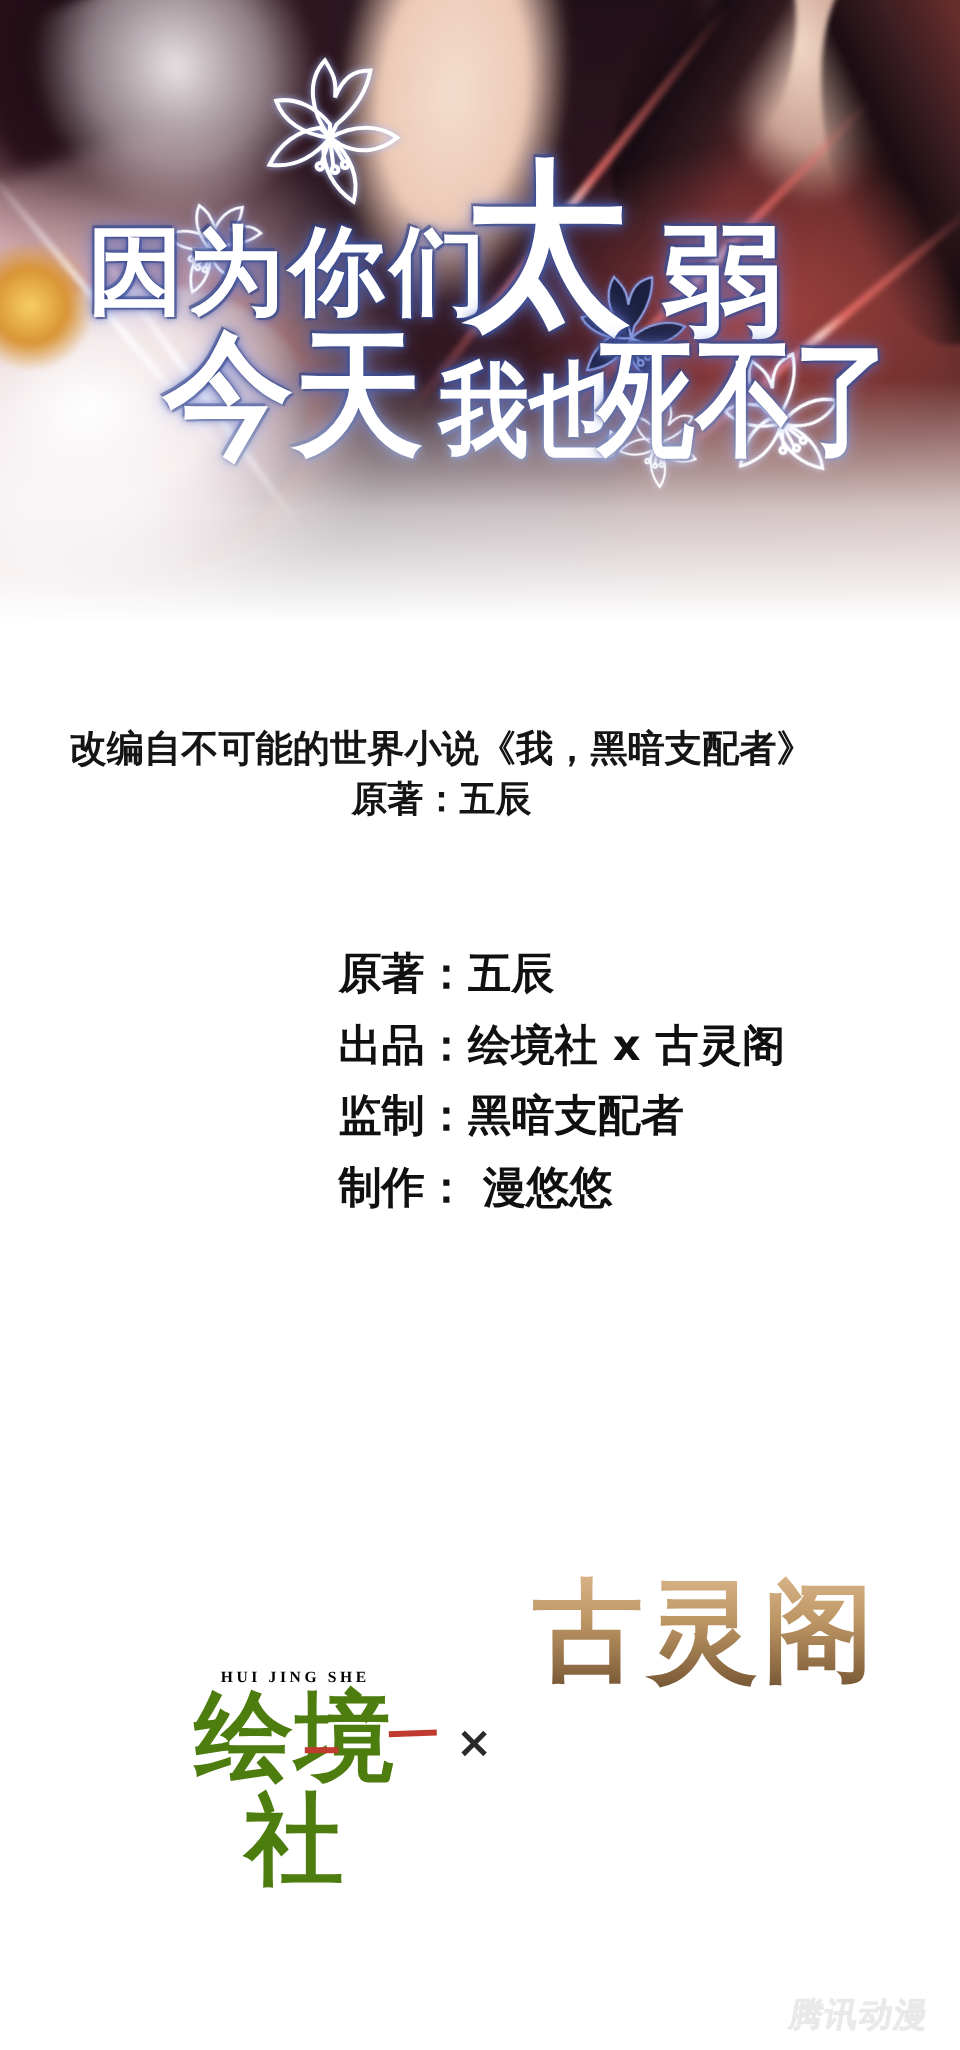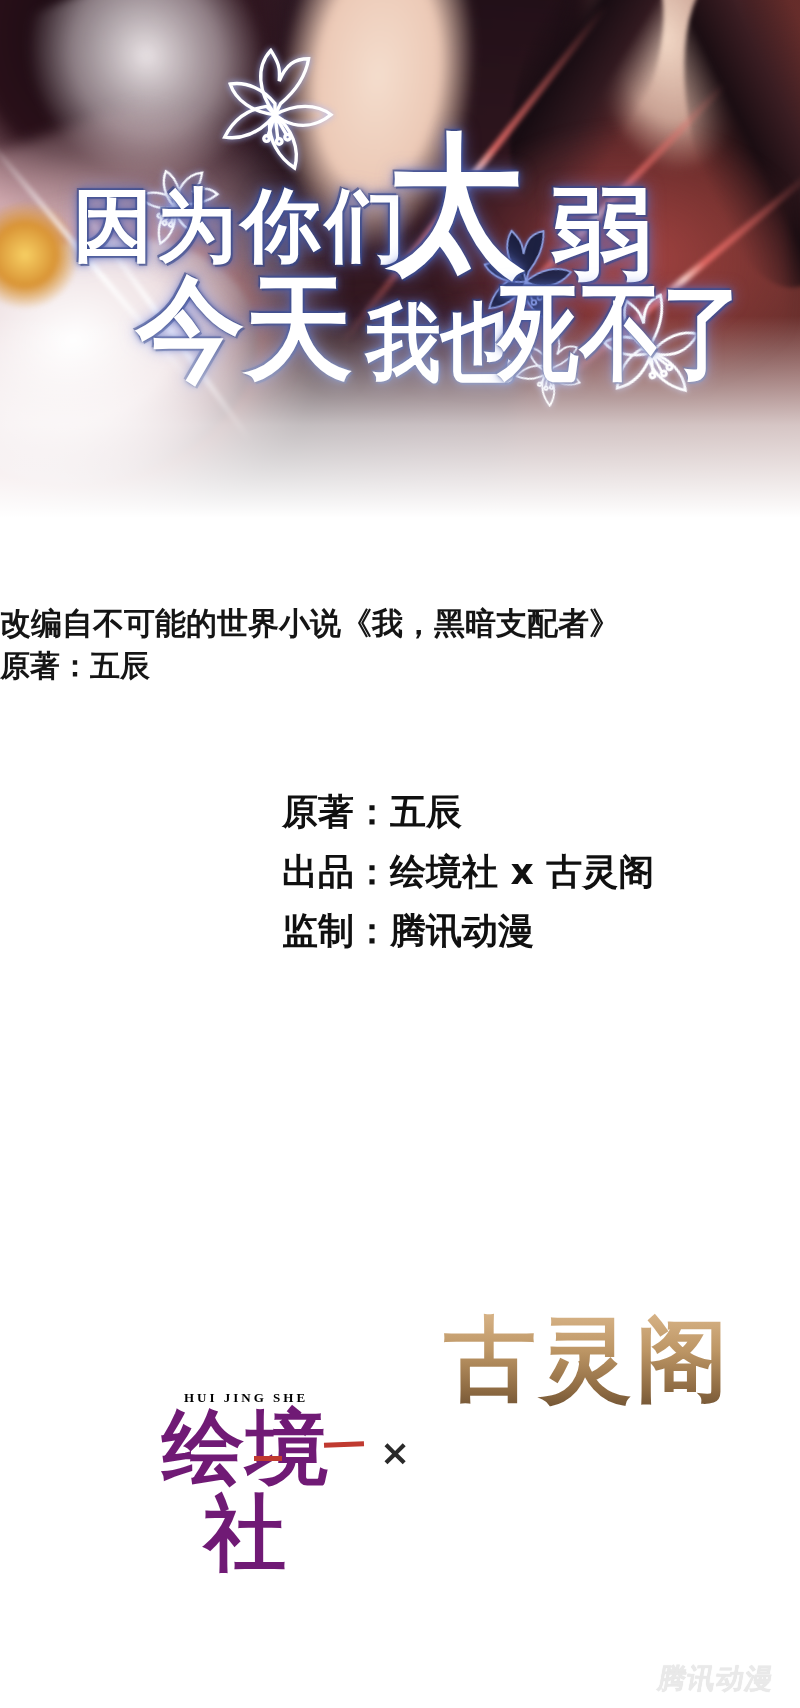--- a/index.html
+++ b/index.html
@@ -64,35 +64,35 @@
     text-shadow:0 0 3px #32427e,0 0 8px #4a5ca8,0 0 18px rgba(116,140,240,.65),
                 2px 2px 0 rgba(30,48,108,.55),-2px -2px 0 rgba(30,48,108,.55);}
   .t1a{left:73px;top:186px;font-size:80px;letter-spacing:4px;}
   .t1b{left:388px;top:130px;font-size:152px;transform:scaleX(.9);transform-origin:left top;}
   .t1c{left:552px;top:184px;font-size:100px;}
   .t2a{left:136px;top:272px;font-size:114px;transform:scaleX(.95);transform-origin:left top;}
   .t2b{left:366px;top:300px;font-size:85px;transform:scaleX(.88);transform-origin:left top;}
   .t2c{left:498px;top:280px;font-size:106px;transform:scaleX(.76);transform-origin:left top;letter-spacing:2px;}
 
   
-  .adapt{position:absolute;left:0;width:736px;text-align:left;color:#151515;font-weight:700;
+  .adapt{position:absolute;left:0;width:736px;text-align:center;color:#151515;font-weight:700;
     font-family:"DejaVu Sans","Liberation Sans",sans-serif;white-space:nowrap;}
   .adapt.l1{top:603px;font-size:31px;}
   .adapt.l2{top:646px;font-size:30px;}
 
   
   .credits{position:absolute;left:282px;top:782px;color:#101010;font-weight:700;
     font-family:"DejaVu Sans","Liberation Sans",sans-serif;}
   .credit-row{font-size:36px;line-height:59.5px;white-space:nowrap;}
 
   
   .studio1{position:absolute;left:126px;top:1390px;width:240px;text-align:center;}
   .studio1-sub{font-size:13px;letter-spacing:3px;color:#000000;font-weight:700;
     font-family:"Liberation Serif","DejaVu Serif",serif;}
-  .studio1-name{font-size:82px;line-height:1.04;color:#701a75;font-weight:700;letter-spacing:2px;
+  .studio1-name{font-size:82px;line-height:1.04;color:#4d7c0f;font-weight:700;letter-spacing:2px;
     font-family:"Liberation Serif","DejaVu Serif",serif;}
   .red-bar{position:absolute;background:#c03a30;}
   .rb1{left:128px;top:66px;width:28px;height:5px;}
   .rb2{left:198px;top:52px;width:40px;height:5px;transform:rotate(-2deg);}
   .x-sep{position:absolute;left:380px;top:1432px;font-size:36px;font-weight:700;color:#2a2a2a;
     font-family:"DejaVu Sans",sans-serif;}
   .studio2{position:absolute;left:444px;top:1310px;width:280px;text-align:right;
     font-size:92px;line-height:1.1;font-weight:700;letter-spacing:4px;
     font-family:"Liberation Serif","DejaVu Serif",serif;
     background:linear-gradient(180deg,#d9b589 0%,#bd9665 40%,#8d6a42 80%,#6f5233 100%);
@@ -168,21 +168,22 @@
 
     <div class="hero-fade"></div>
   </div>
 
   <div class="adapt l1">改编自不可能的世界小说《我，黑暗支配者》</div>
   <div class="adapt l2">原著：五辰</div>
 
   <div class="credits">
     <div class="credit-row">原著：五辰</div>
     <div class="credit-row">出品：绘境社 x 古灵阁</div>
-    <div class="credit-row">监制：腾讯动漫</div>
+    <div class="credit-row">监制：黑暗支配者</div>
+    <div class="credit-row">制作： 漫悠悠</div>
   </div>
 
   <div class="studio1">
     <div class="studio1-sub">HUI JING SHE</div>
     <div class="studio1-name">绘境社</div>
     <div class="red-bar rb1"></div>
     <div class="red-bar rb2"></div>
   </div>
   <div class="x-sep">×</div>
   <div class="studio2">古灵阁</div>

